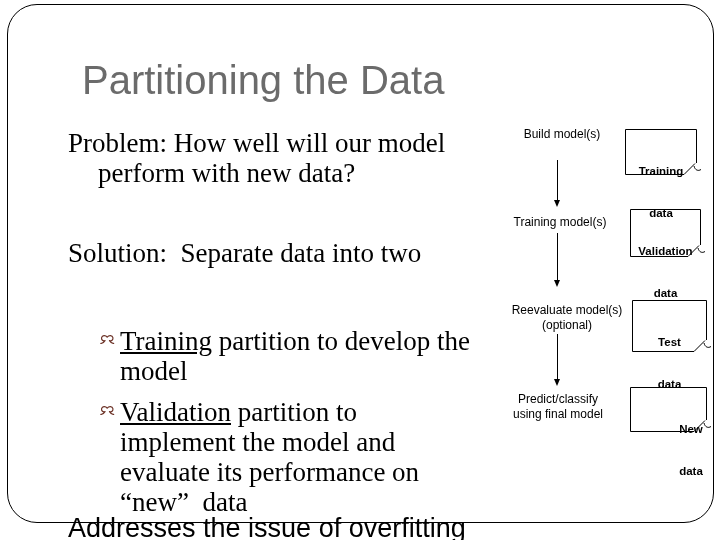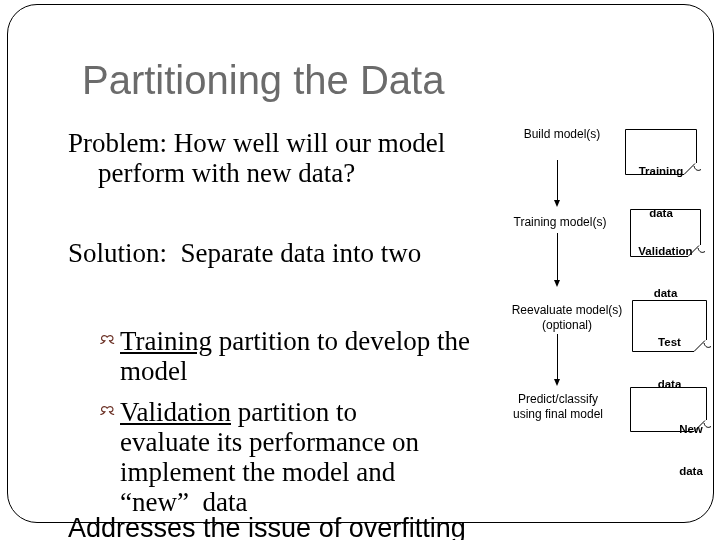--- a/index.html
+++ b/index.html
@@ -92,22 +92,22 @@
 </div>
 
 <div class="bullet b2">
   <span class="glyph">
     <svg width="15" height="13" viewBox="0 0 15 13">
       <path class="orn" d="M7.2,3.2 C5.5,0.8 2.2,1.2 1.6,3.6 C1.1,5.7 3,7.4 5,6.6 M7.2,3.2 C9,0.8 12.3,1.2 12.9,3.6 C13.4,5.7 11.5,7.4 9.5,6.6 M5,6.6 C3.6,8.8 2,9.6 0.8,9.3 M9.5,6.6 C10.9,8.8 12.5,9.6 13.7,9.3"></path>
     </svg>
   </span>
   <div class="btext">
     <div class="ln"><span class="u">Validation</span><span> partition to</span></div>
+    <div class="ln">implement the model and</div>
     <div class="ln">evaluate its performance on</div>
-    <div class="ln">implement the model and</div>
     <div class="ln">“new”  data</div>
   </div>
 </div>
 
 <div class="footer">Addresses the issue of overfitting</div>
 
 <div class="step s1">Build model(s)</div>
 <div class="arrow a1"></div>
 
 <div class="step s2">Training model(s)</div>

